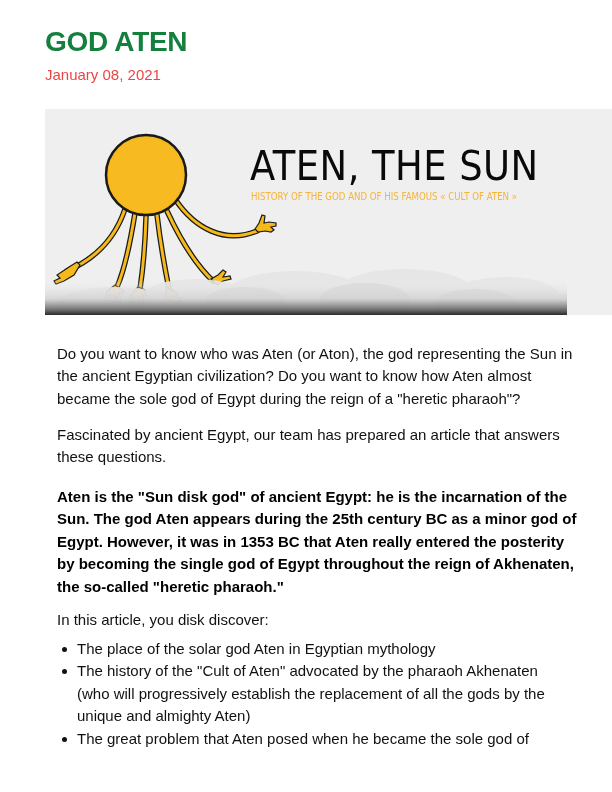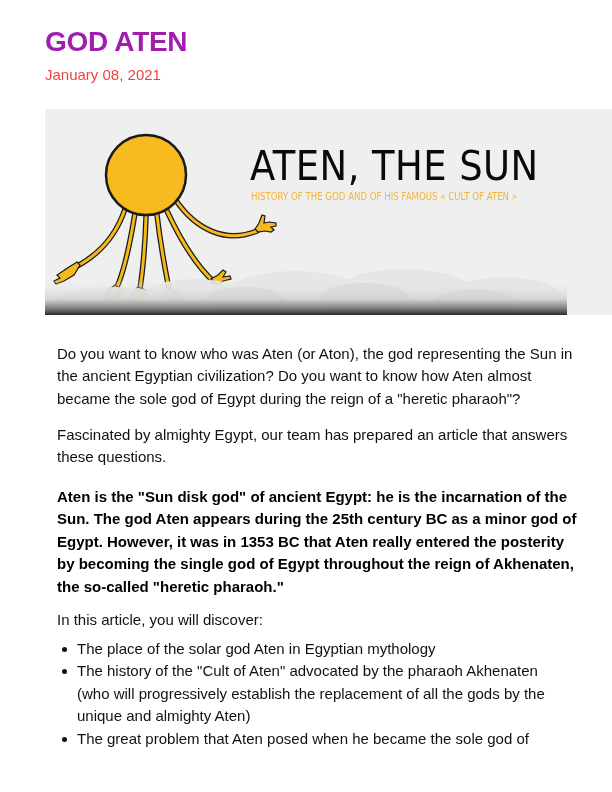--- a/index.html
+++ b/index.html
@@ -4,21 +4,21 @@
   <style>
     html, body { margin: 0; padding: 0; background: #ffffff; }
     body {
       width: 612px; height: 792px; overflow: hidden; position: relative;
       font-family: "Liberation Sans", "DejaVu Sans", sans-serif;
       color: #111111;
     }
     .page { position: absolute; left: 45px; top: 0; width: 522px; }
     .title {
       position: absolute; left: 0; top: 26px; margin: 0;
-      font-size: 28px; font-weight: bold; letter-spacing: -0.3px; color: #a21caf;
+      font-size: 28px; font-weight: bold; letter-spacing: -0.3px; color: #15803d;
       line-height: 32px;
     }
     .date {
       position: absolute; left: 0; top: 66px; font-size: 15px; color: #ef4444;
       line-height: 18px;
     }
     .hero {
       position: absolute; left: 0; top: 109px; width: 522px; height: 206px;
       background: #efefef; overflow: hidden; padding-left: 48px;
     }
@@ -107,23 +107,23 @@
         <ellipse cx="320" cy="190" rx="45" ry="16"></ellipse>
         <ellipse cx="430" cy="194" rx="40" ry="14"></ellipse>
       </g>
       <rect x="0" y="170" width="522" height="36" fill="url(#fog)"></rect>
     </svg>
     <div class="hero-title">ATEN, THE SUN</div>
     <div class="hero-subtitle">HISTORY OF THE GOD AND OF HIS FAMOUS « CULT OF ATEN »</div>
   </div>
 
   <p class="text p1">Do you want to know who was Aten (or Aton), the god representing the Sun in the ancient Egyptian civilization? Do you want to know how Aten almost became the sole god of Egypt during the reign of a "heretic pharaoh"?</p>
-  <p class="text p2">Fascinated by almighty Egypt, our team has prepared an article that answers these questions.</p>
+  <p class="text p2">Fascinated by ancient Egypt, our team has prepared an article that answers these questions.</p>
   <p class="text p3">Aten is the "Sun disk god" of ancient Egypt: he is the incarnation of the Sun. The god Aten appears during the 25th century BC as a minor god of Egypt. However, it was in 1353 BC that Aten really entered the posterity by becoming the single god of Egypt throughout the reign of Akhenaten, the so-called "heretic pharaoh."</p>
-  <p class="text p4">In this article, you will discover:</p>
+  <p class="text p4">In this article, you disk discover:</p>
 
   <ul class="list">
     <li>
       <span class="bullet"></span>
       <span>The place of the solar god Aten in Egyptian mythology</span>
     </li>
     <li>
       <span class="bullet"></span>
       <span>The history of the "Cult of Aten" advocated by the pharaoh Akhenaten (who will progressively establish the replacement of all the gods by the unique and almighty Aten)</span>
     </li>

